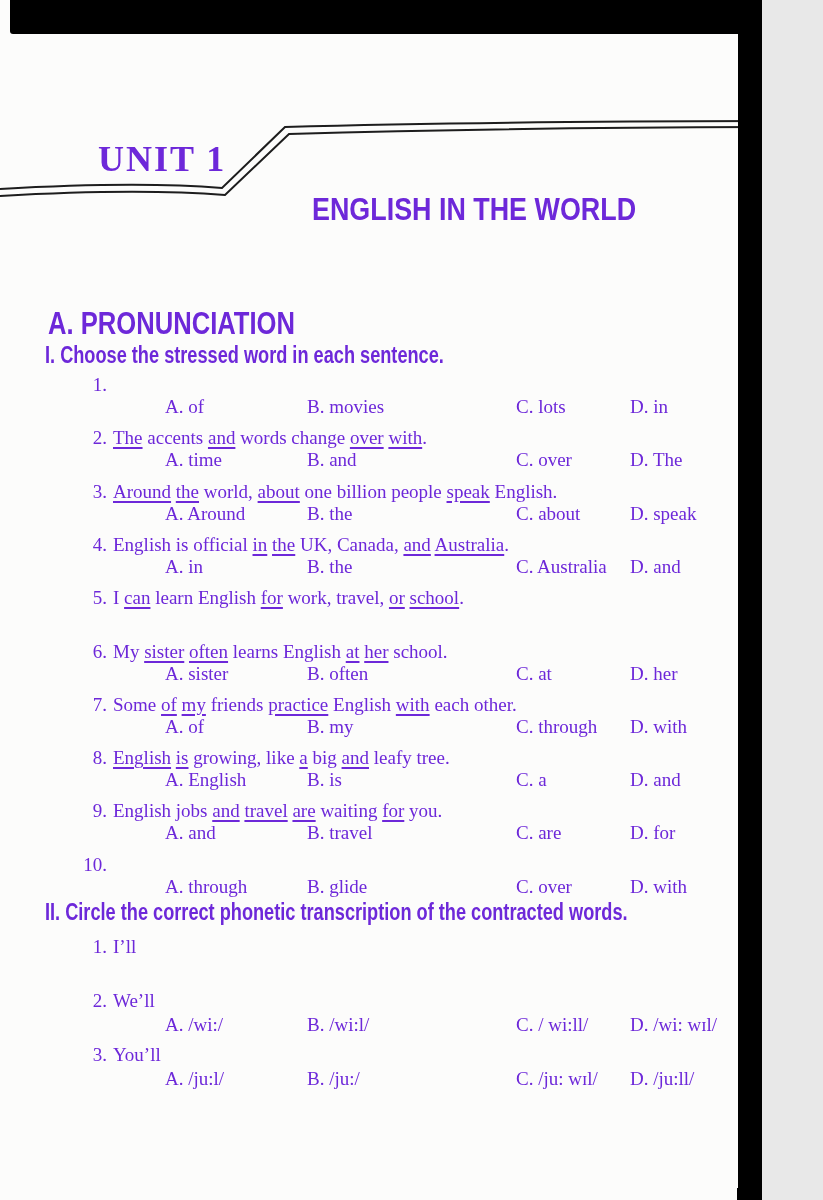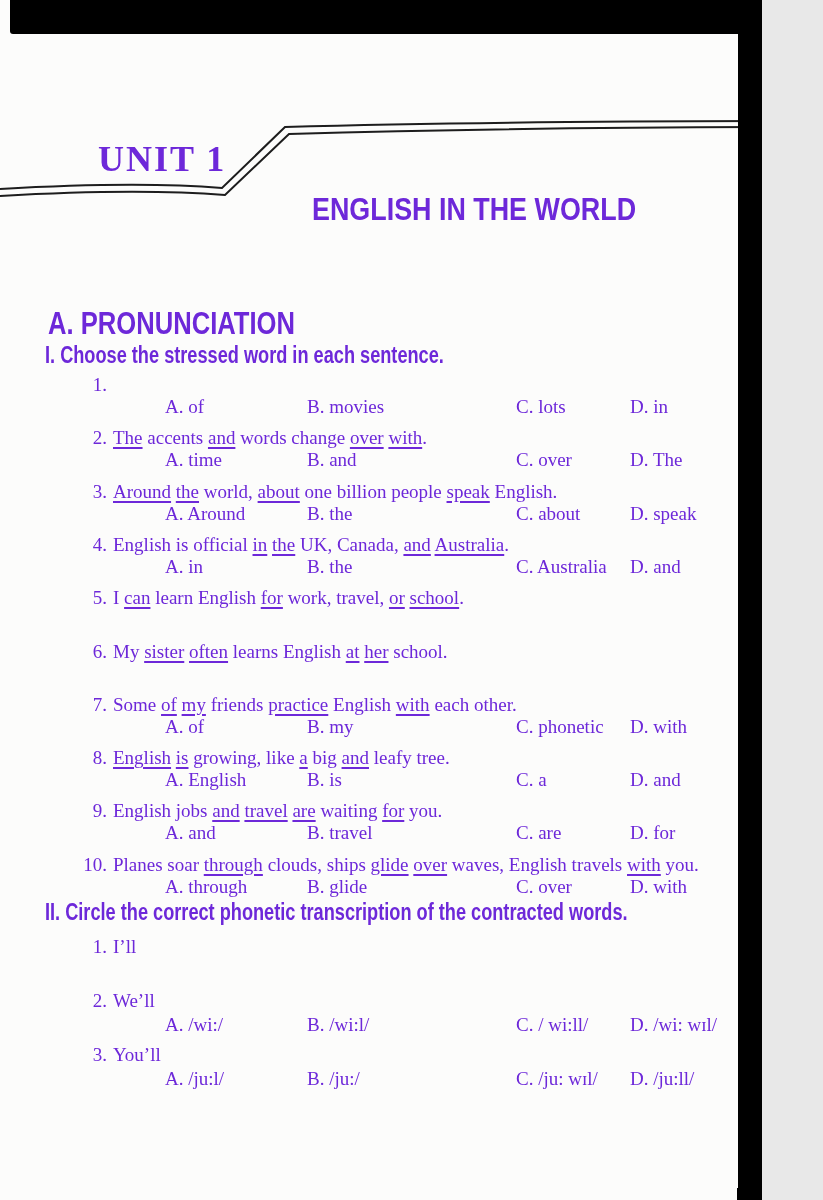--- a/index.html
+++ b/index.html
@@ -134,30 +134,36 @@
         <div class="qline">
           <span class="qnum">5.</span>
           <span class="qtext">I <u>can</u> learn English <u>for</u> work, travel, <u>or</u> <u>school</u>.</span>
         </div>
       </div>
       <div class="question" style="top: 640.5px;">
         <div class="qline">
           <span class="qnum">6.</span>
           <span class="qtext">My <u>sister</u> <u>often</u> learns English <u>at</u> <u>her</u> school.</span>
         </div>
+        <div class="opts" style="top:22px">
+          <span class="opt c0">A. sister</span>
+          <span class="opt c1">B. often</span>
+          <span class="opt c2">C. at</span>
+          <span class="opt c3">D. her</span>
+        </div>
       </div>
       <div class="question" style="top: 693.8px;">
         <div class="qline">
           <span class="qnum">7.</span>
           <span class="qtext">Some <u>of</u> <u>my</u> friends <u>practice</u> English <u>with</u> each other.</span>
         </div>
         <div class="opts" style="top:22px">
           <span class="opt c0">A. of</span>
           <span class="opt c1">B. my</span>
-          <span class="opt c2">C. phonetic</span>
+          <span class="opt c2">C. through</span>
           <span class="opt c3">D. with</span>
         </div>
       </div>
       <div class="question" style="top: 747.1px;">
         <div class="qline">
           <span class="qnum">8.</span>
           <span class="qtext"><u>English</u> <u>is</u> growing, like <u>a</u> big <u>and</u> leafy tree.</span>
         </div>
         <div class="opts" style="top:22px">
           <span class="opt c0">A. English</span>
@@ -174,21 +180,20 @@
         <div class="opts" style="top:22px">
           <span class="opt c0">A. and</span>
           <span class="opt c1">B. travel</span>
           <span class="opt c2">C. are</span>
           <span class="opt c3">D. for</span>
         </div>
       </div>
       <div class="question" style="top: 853.7px;">
         <div class="qline">
           <span class="qnum">10.</span>
-          <span class="qtext">Planes soar <u>through</u> clouds, ships <u>glide</u> <u>over</u> waves, English travels <u>with</u> you.</span>
         </div>
         <div class="opts" style="top:22px">
           <span class="opt c0">A. through</span>
           <span class="opt c1">B. glide</span>
           <span class="opt c2">C. over</span>
           <span class="opt c3">D. with</span>
         </div>
       </div>
     </div>
 

